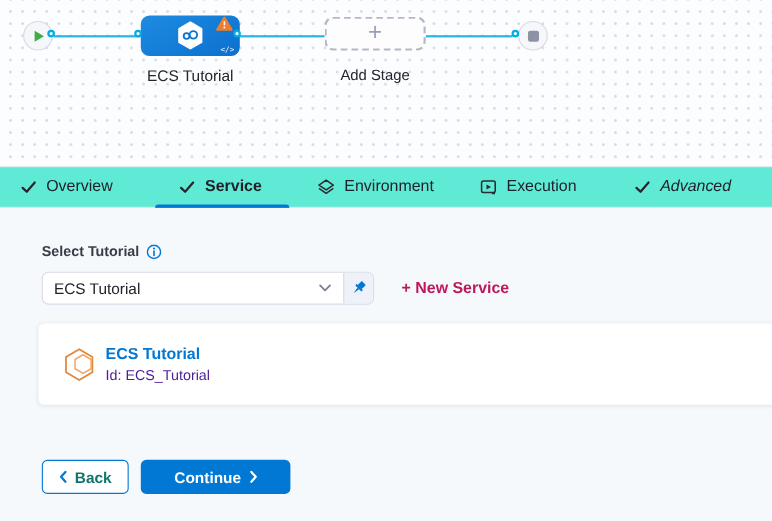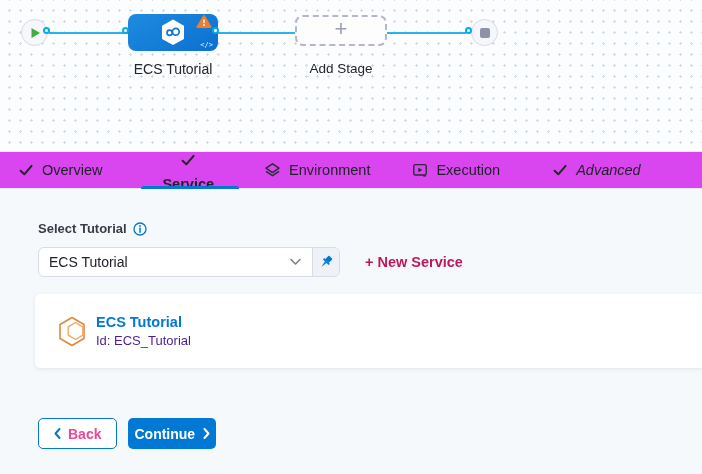--- a/index.html
+++ b/index.html
@@ -28,26 +28,26 @@
   .canvas-label { position:absolute; top:61px; text-align:center;
     font-size:14px; color:#23242c; z-index:2; }
   .stage-label { left:128px; width:90px; }
   .add-label  { left:293px; width:96px; font-size:13.5px; }
   .add-stage { position:absolute; left:295px; top:15px; width:92px; height:31px;
     border:2px dashed #b4b7c9; border-radius:8px; background:#fdfdfe; z-index:3;
     display:flex; align-items:center; justify-content:center; }
   .add-plus { font-size:22px; font-weight:200; color:#9aa0b4; line-height:0; margin-top:-3px; }
 
   
-  .tabbar { display:flex; align-items:center; width:702px; height:38px; background:#d946ef;
+  .tabbar { display:flex; align-items:center; width:702px; height:38px; background:#5eead4;
     border-top:1px solid #e7eaf1; border-bottom:1px solid #e3e6ed; }
   .tab { display:flex; align-items:center; gap:8px; height:100%; position:relative;
     font-size:14.5px; color:#1f2028; cursor:pointer; white-space:nowrap; }
   .tab:nth-child(1){ margin-left:18px; }
-  .tab:nth-child(2){ margin-left:60px;flex-direction:column; }
+  .tab:nth-child(2){ margin-left:60px; }
   .tab:nth-child(3){ margin-left:50px; }
   .tab:nth-child(4){ margin-left:42px; }
   .tab:nth-child(5){ margin-left:52px;font-style:italic; }
   .tab.active { font-weight:bold; }
   .tab.active::after { content:""; position:absolute; left:-21px; right:-25px; bottom:-1px;
     height:3px; background:#0278d5; border-radius:3px 3px 0 0; }
   .tab svg { flex:0 0 auto; }
 
   
   .content { position:relative; width:702px; height:285px; background:#f5f9fc; }
@@ -66,22 +66,22 @@
   .service-card { position:absolute; left:35px; top:105px; right:0; height:74px; background:#fff;
     border-radius:5px 0 0 5px; box-shadow:0 1px 4px rgba(40,50,70,.10);
     display:flex; align-items:center; padding-left:23px; }
   .card-icon { margin-right:8px; }
   .card-title { font-size:14.5px; font-weight:bold; color:#0278d5; margin-bottom:3px; }
   .card-id { font-size:13px; color:#4c1d95; }
 
   .footer { position:absolute; left:38px; top:229px; display:flex; gap:11px; }
   .btn { height:31px; border-radius:5px; display:flex; align-items:center;
     font-family:"Liberation Sans", sans-serif; font-size:14px; font-weight:bold; cursor:pointer; }
-  .btn-back { background:#fff; border:1px solid #0278d5; color:#ec4899; padding:0 15px; gap:7px; }
-  .btn-continue { background:#0278d5; border:none; color:#fff; padding:0 6px; gap:8px; }
+  .btn-back { background:#fff; border:1px solid #0278d5; color:#0f766e; padding:0 15px; gap:7px; }
+  .btn-continue { background:#0278d5; border:none; color:#fff; padding:0 30px; gap:8px; }
 </style>
 </head>
 <body>
 
 <div class="canvas">
   <div class="edge" style="left:49px; width:79px;"></div>
   <div class="edge" style="left:218px; width:77px;"></div>
   <div class="edge" style="left:387px; width:79px;"></div>
 
   <div class="node-circle node-start">

